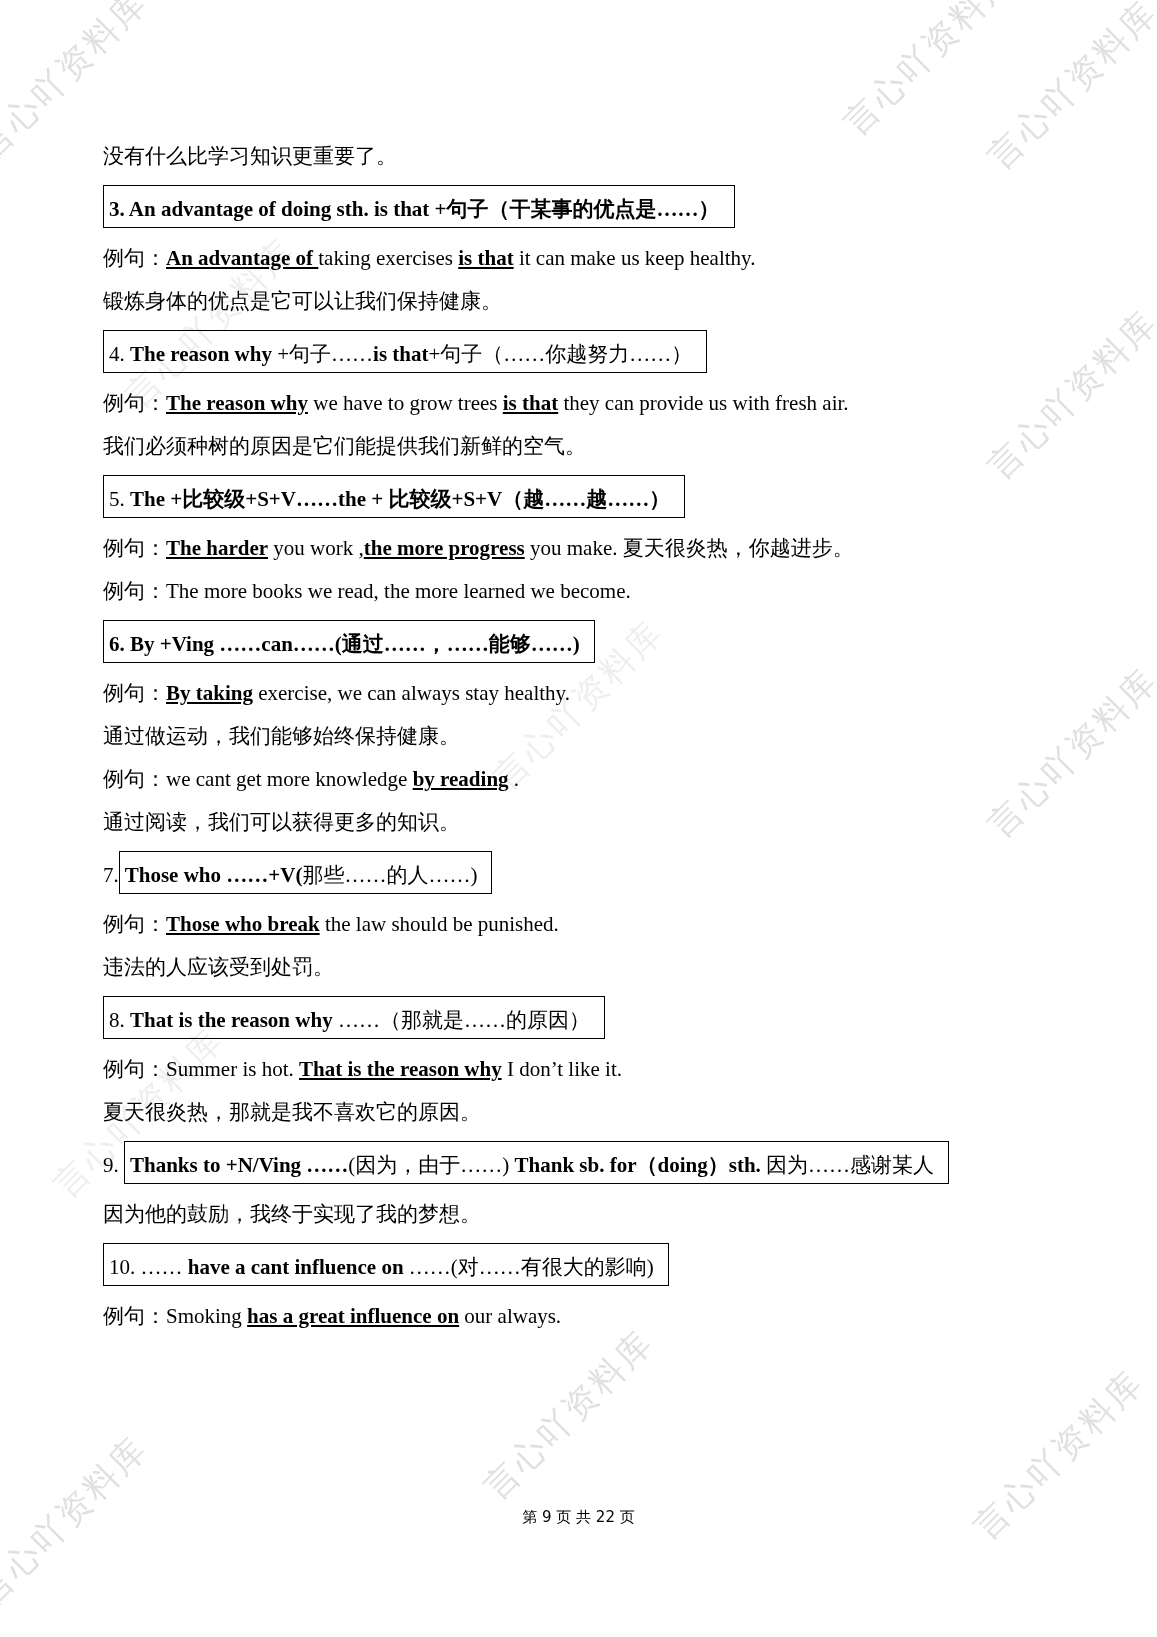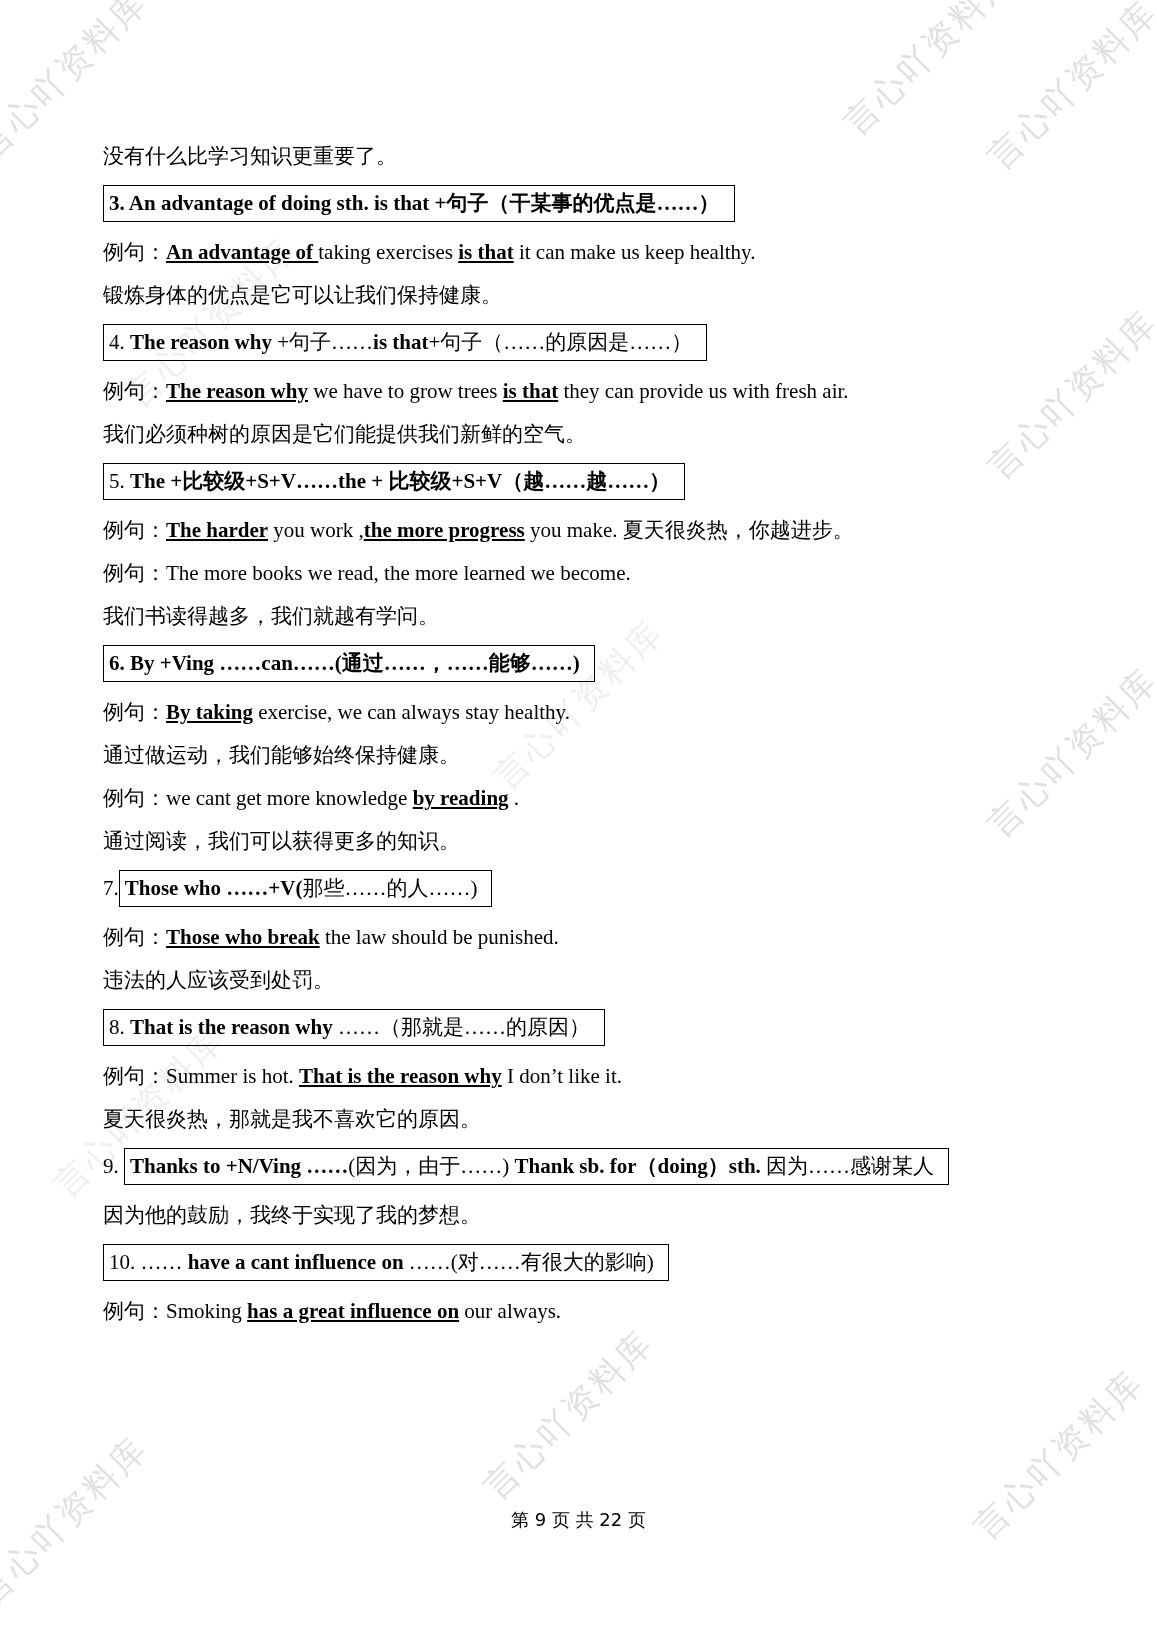--- a/index.html
+++ b/index.html
@@ -28,27 +28,27 @@
   
   .content{
     position:absolute;left:103px;top:142px;width:985px;z-index:1;
   }
   .line{
     font-size:21px;line-height:29px;margin-bottom:14px;
   }
   .line.boxed{margin-top:2px;margin-bottom:16px;}
   .hbox{
     display:inline-block;border:1.5px solid #000;
-    padding:3px 14px 3px 5px;
+    padding:9px 14px 3px 5px;
   }
   .b{font-weight:bold;}
   .bu{font-weight:bold;text-decoration:underline;margin-top:20px;}
   .footer{
     position:absolute;left:0;right:0;top:1508px;text-align:center;
-    font-size:18px;font-family:"DejaVu Sans",sans-serif;z-index:1;
+    font-size:15px;font-family:"DejaVu Sans",sans-serif;z-index:1;
   }
 </style>
 </head>
 <body>
 
 <span class="wm wm1">言心吖资料库</span>
 <span class="wm wm2">言心吖资料库</span>
 <span class="wm wm3">言心吖资料库</span>
 <span class="wm wm4">言心吖资料库</span>
 <span class="wm wm5">言心吖资料库</span>
@@ -57,27 +57,26 @@
 <span class="wm wm8">言心吖资料库</span>
 <span class="wm wm9">言心吖资料库</span>
 <span class="wm wm10">言心吖资料库</span>
 <span class="wm wm11">言心吖资料库</span>
 
 <div class="content">
     <div class="line plain"><span>没有什么比学习知识更重要了。</span></div>
     <div class="line boxed"><span class="hbox"><span class="b">3.  An advantage of doing sth. is that +句子（干某事的优点是……）</span></span></div>
     <div class="line example"><span>例句：</span><span class="bu">An advantage of </span><span>taking exercises </span><span class="bu">is that</span><span> it can make us keep healthy.</span></div>
     <div class="line plain"><span>锻炼身体的优点是它可以让我们保持健康。</span></div>
-    <div class="line boxed"><span class="hbox"><span>4.  </span><span class="b">The reason why</span><span> +句子……</span><span class="b">is that</span><span>+句子（……的原因是……）</span></span></div>
+    <div class="line boxed"><span class="hbox"><span>4.  </span><span class="b">The reason why</span><span> +句子……</span><span class="b">is that</span><span>+句子（……你越努力……）</span></span></div>
     <div class="line example"><span>例句：</span><span class="bu">The reason why</span><span> we have to grow trees </span><span class="bu">is that</span><span> they can provide us with fresh air.</span></div>
     <div class="line plain"><span>我们必须种树的原因是它们能提供我们新鲜的空气。</span></div>
     <div class="line boxed"><span class="hbox"><span>5.  </span><span class="b">The +比较级+S+V……the + 比较级+S+V（越……越……）</span></span></div>
     <div class="line example"><span>例句：</span><span class="bu">The harder</span><span> you work ,</span><span class="bu">the more progress</span><span> you make.  夏天很炎热，你越进步。</span></div>
     <div class="line example"><span>例句：</span><span>The more books we read, the more learned we become.</span></div>
-    <div class="line plain"><span>我们书读得越多，我们就越有学问。</span></div>
     <div class="line boxed"><span class="hbox"><span class="b">6.  By +Ving ……can……(通过……，……能够……)</span></span></div>
     <div class="line example"><span>例句：</span><span class="bu">By taking</span><span> exercise, we can always stay healthy.</span></div>
     <div class="line plain"><span>通过做运动，我们能够始终保持健康。</span></div>
     <div class="line example"><span>例句：</span><span>we cant get more knowledge </span><span class="bu">by reading</span><span> .</span></div>
     <div class="line plain"><span>通过阅读，我们可以获得更多的知识。</span></div>
     <div class="line boxed"><span>7.</span><span class="hbox"><span class="b">Those who ……+V(</span><span>那些……的人……)</span></span></div>
     <div class="line example"><span>例句：</span><span class="bu">Those who break</span><span> the law should be punished.</span></div>
     <div class="line plain"><span>违法的人应该受到处罚。</span></div>
     <div class="line boxed"><span class="hbox"><span>8.  </span><span class="b">That is the reason why</span><span> ……（那就是……的原因）</span></span></div>
     <div class="line example"><span>例句：</span><span>Summer is hot. </span><span class="bu">That is the reason why</span><span> I don’t like it.</span></div>

